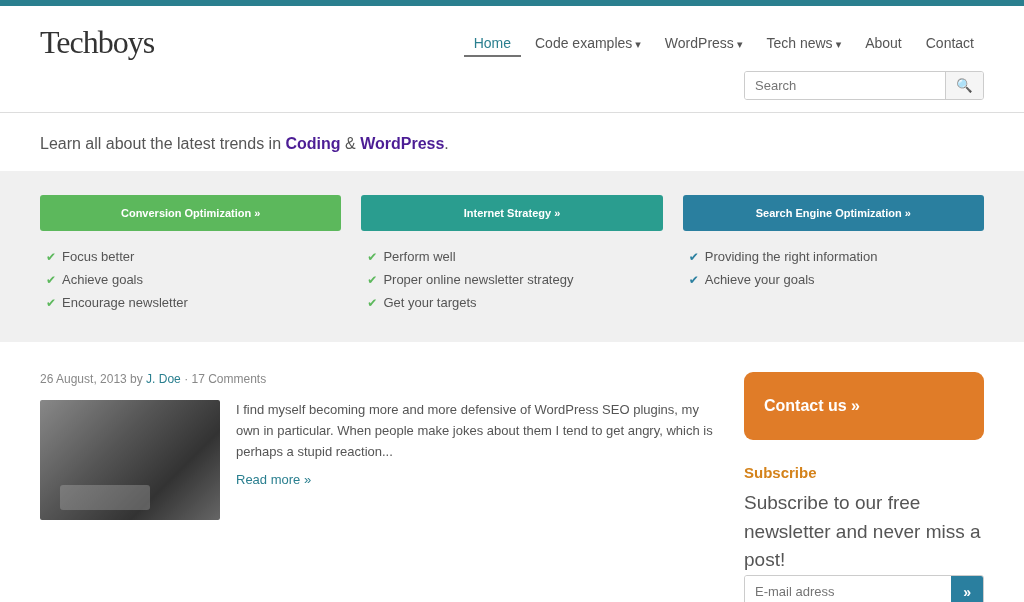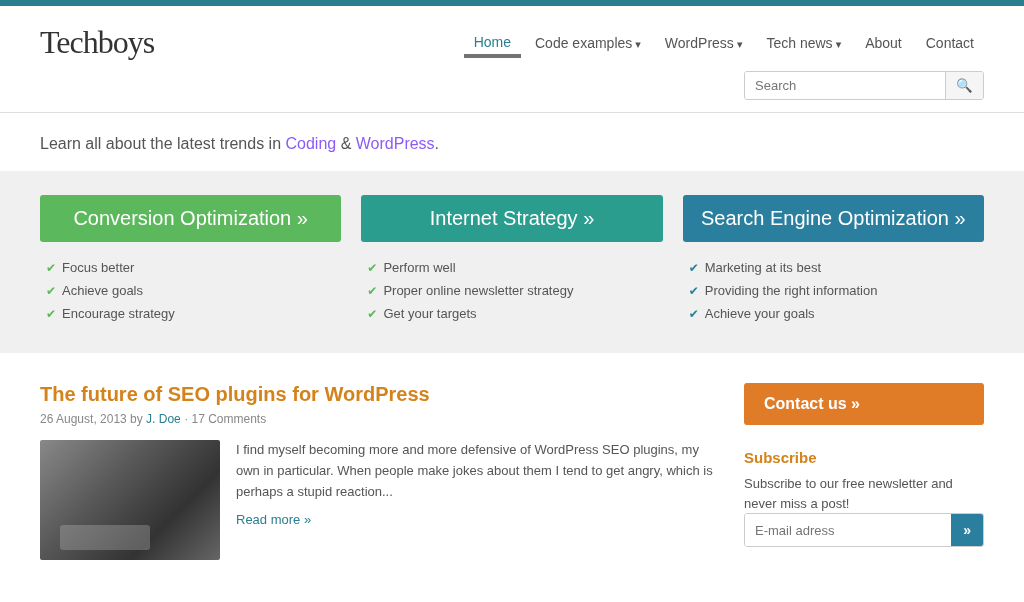--- a/index.html
+++ b/index.html
@@ -36,21 +36,21 @@
 
     .nav a {
       text-decoration: none;
       color: #555;
       padding: 6px 10px;
       font-size: 14px;
     }
 
     .nav a.active {
       color: #2a7f8f;
-      border-bottom: 4px solid #737373;
+      border-bottom: 2px solid #737373;
       padding-bottom: 4px;
     }
 
     .nav a.has-arrow::after {
       content: ' ▾';
       font-size: 11px;
     }
 
     .search-row {
       display: flex;
@@ -95,22 +95,22 @@
 
     
     .hero {
       background: #fff;
       padding: 22px 40px 18px 40px;
       font-size: 16px;
       color: #555;
     }
 
     .hero strong {
-      color: #8b5cf6;
-      font-weight: normal;
+      color: #4c1d95;
+      font-weight: bold;
     }
 
     
     .features-bg {
       background: #f0f0f0;
       padding: 24px 40px 28px 40px;
     }
 
     .features {
       display: flex;
@@ -118,22 +118,22 @@
     }
 
     .feature-col {
       flex: 1;
     }
 
     .feature-btn {
       display: block;
       width: 100%;
       padding: 12px 14px;
-      font-size: 20px;
-      font-weight: normal;
+      font-size: 11px;
+      font-weight: bold;
       color: #fff;
       text-decoration: none;
       border-radius: 3px;
       margin-bottom: 14px;
       cursor: pointer;
       border: none;
     }
 
     .feature-btn.green { background: #5cb85c; }
     .feature-btn.teal { background: #2a9d8f; }
@@ -239,36 +239,36 @@
       width: 240px;
       flex-shrink: 0;
     }
 
     .contact-btn {
       display: block;
       background: #e07c28;
       color: #fff;
       font-size: 16px;
       font-weight: bold;
-      padding: 12px 20px;
-      border-radius: 3px;
+      padding: 25px 20px;
+      border-radius: 9px;
       text-decoration: none;
       margin-bottom: 24px;
       cursor: pointer;
     }
 
     .subscribe-title {
       font-size: 15px;
       font-weight: bold;
       color: #d4821a;
       margin-bottom: 8px;
     }
 
     .subscribe-text {
-      font-size: 13px;
+      font-size: 19px;
       color: #555;
       line-height: 1.5;
     }
 
     .subscribe-form {
       display: flex;
       border: 1px solid #ccc;
       border-radius: 3px;
       overflow: hidden;
     }
@@ -325,45 +325,43 @@
   </span>
 </div>
 
 <div class="features-bg">
   <div class="features">
     <div class="feature-col">
       <button class="feature-btn green">Conversion Optimization »</button>
       <ul class="feature-list">
         <li>Focus better</li>
         <li>Achieve goals</li>
-        <li>Encourage strategy</li>
+        <li>Encourage newsletter</li>
       </ul>
     </div>
     <div class="feature-col">
       <button class="feature-btn teal">Internet Strategy »</button>
       <ul class="feature-list">
         <li>Perform well</li>
         <li>Proper online newsletter strategy</li>
         <li>Get your targets</li>
       </ul>
     </div>
     <div class="feature-col">
       <button class="feature-btn blue-teal">Search Engine Optimization »</button>
       <ul class="feature-list seo-list">
-        <li>Marketing at its best</li>
         <li>Providing the right information</li>
         <li>Achieve your goals</li>
       </ul>
     </div>
   </div>
 </div>
 
 <div class="main-content">
   <div class="posts">
-    <a class="post-title">The future of SEO plugins for WordPress</a>
     <div class="post-meta">
       <span>26 August, 2013</span>
       <span>by </span><a>J. Doe</a><span> · </span><span>17 Comments</span>
     </div>
     <div class="post-body">
       <div class="post-image"></div>
       <div class="post-text">
         <span>I find myself becoming more and more defensive of WordPress SEO plugins, my own in particular. When people make jokes about them I tend to get angry, which is perhaps a stupid reaction...</span>
         <a class="read-more">Read more »</a>
       </div>

